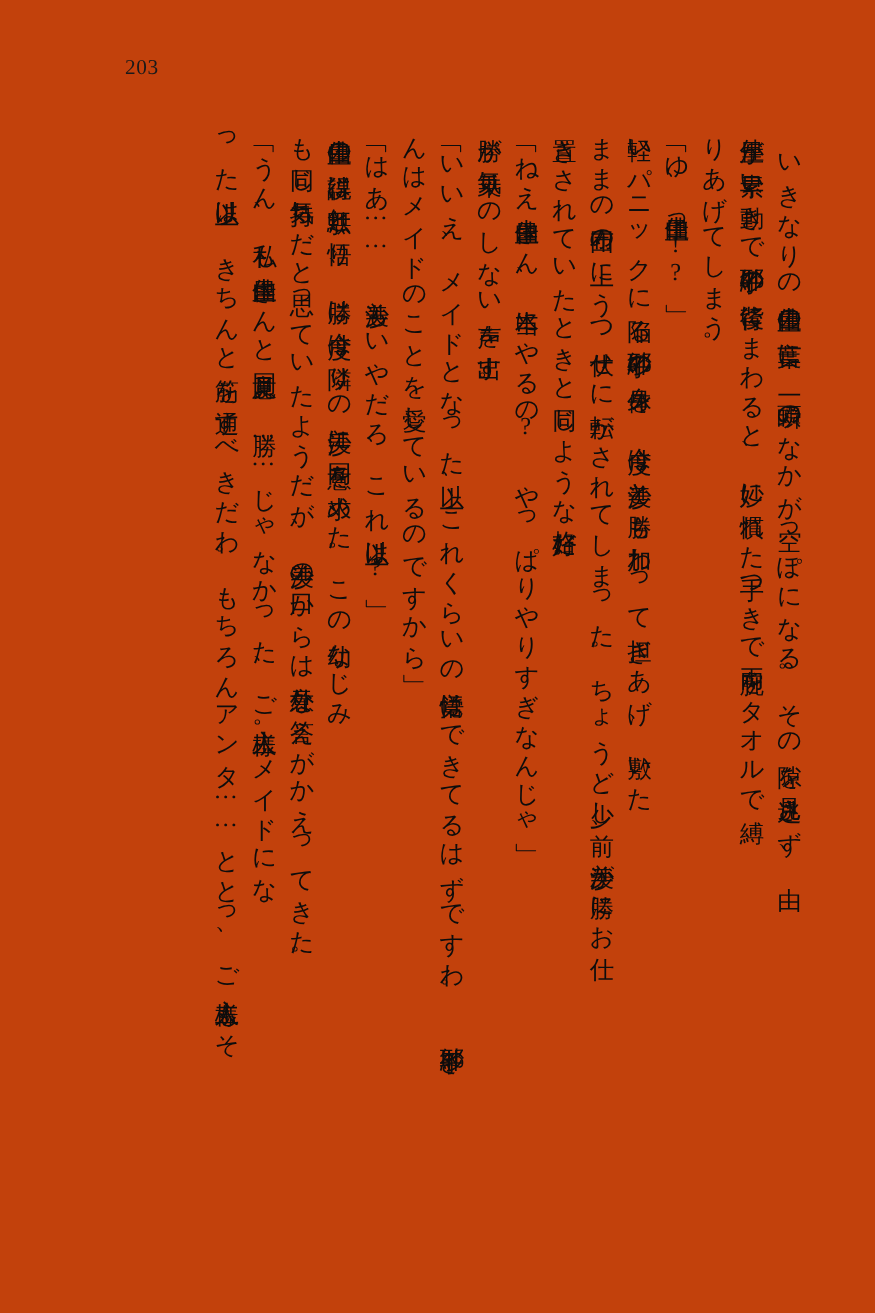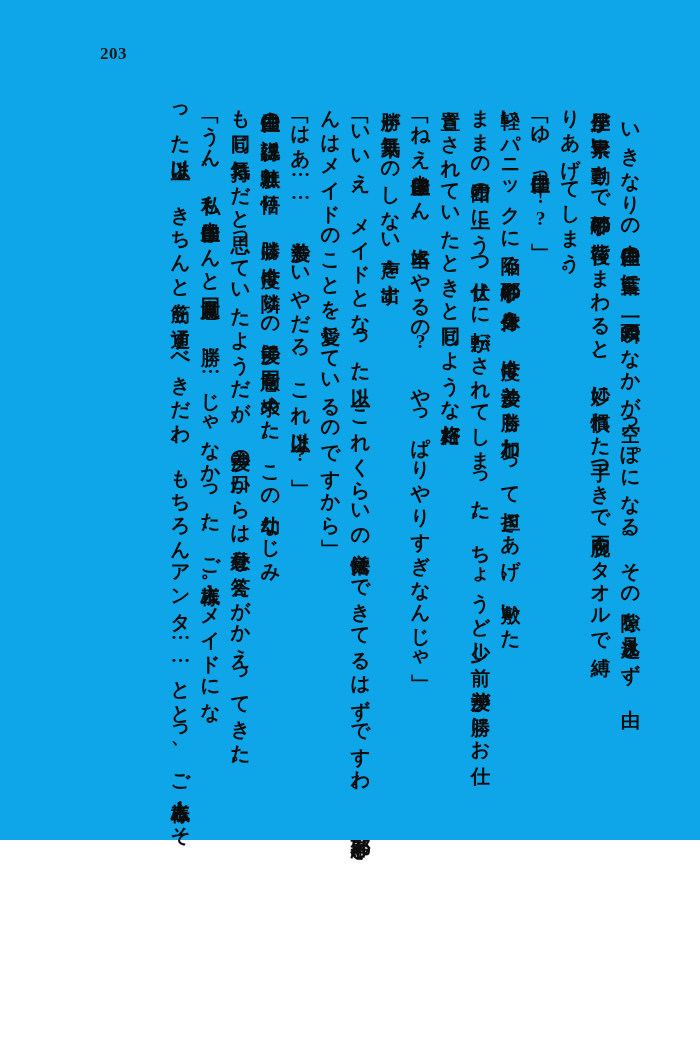--- a/index.html
+++ b/index.html
@@ -10,24 +10,23 @@
   body {
     width: 700px;
     height: 1050px;
     overflow: hidden;
     font-family: "Liberation Serif", "DejaVu Serif", serif;
     color: #111111;
   }
   .page {
     position: relative;
     width: 700px;
-    height: 840px;
-    background: #0ea5e9;
+    height: 1050px;
+    background: #c2410c;
     box-sizing: border-box;
-    font-weight: bold;
   }
   .page-number {
     position: absolute;
     top: 44px;
     left: 100px;
     font-size: 17px;
     letter-spacing: 0.5px;
     color: #1a1a1a;
     font-family: "Liberation Serif", "DejaVu Serif", serif;
   }

